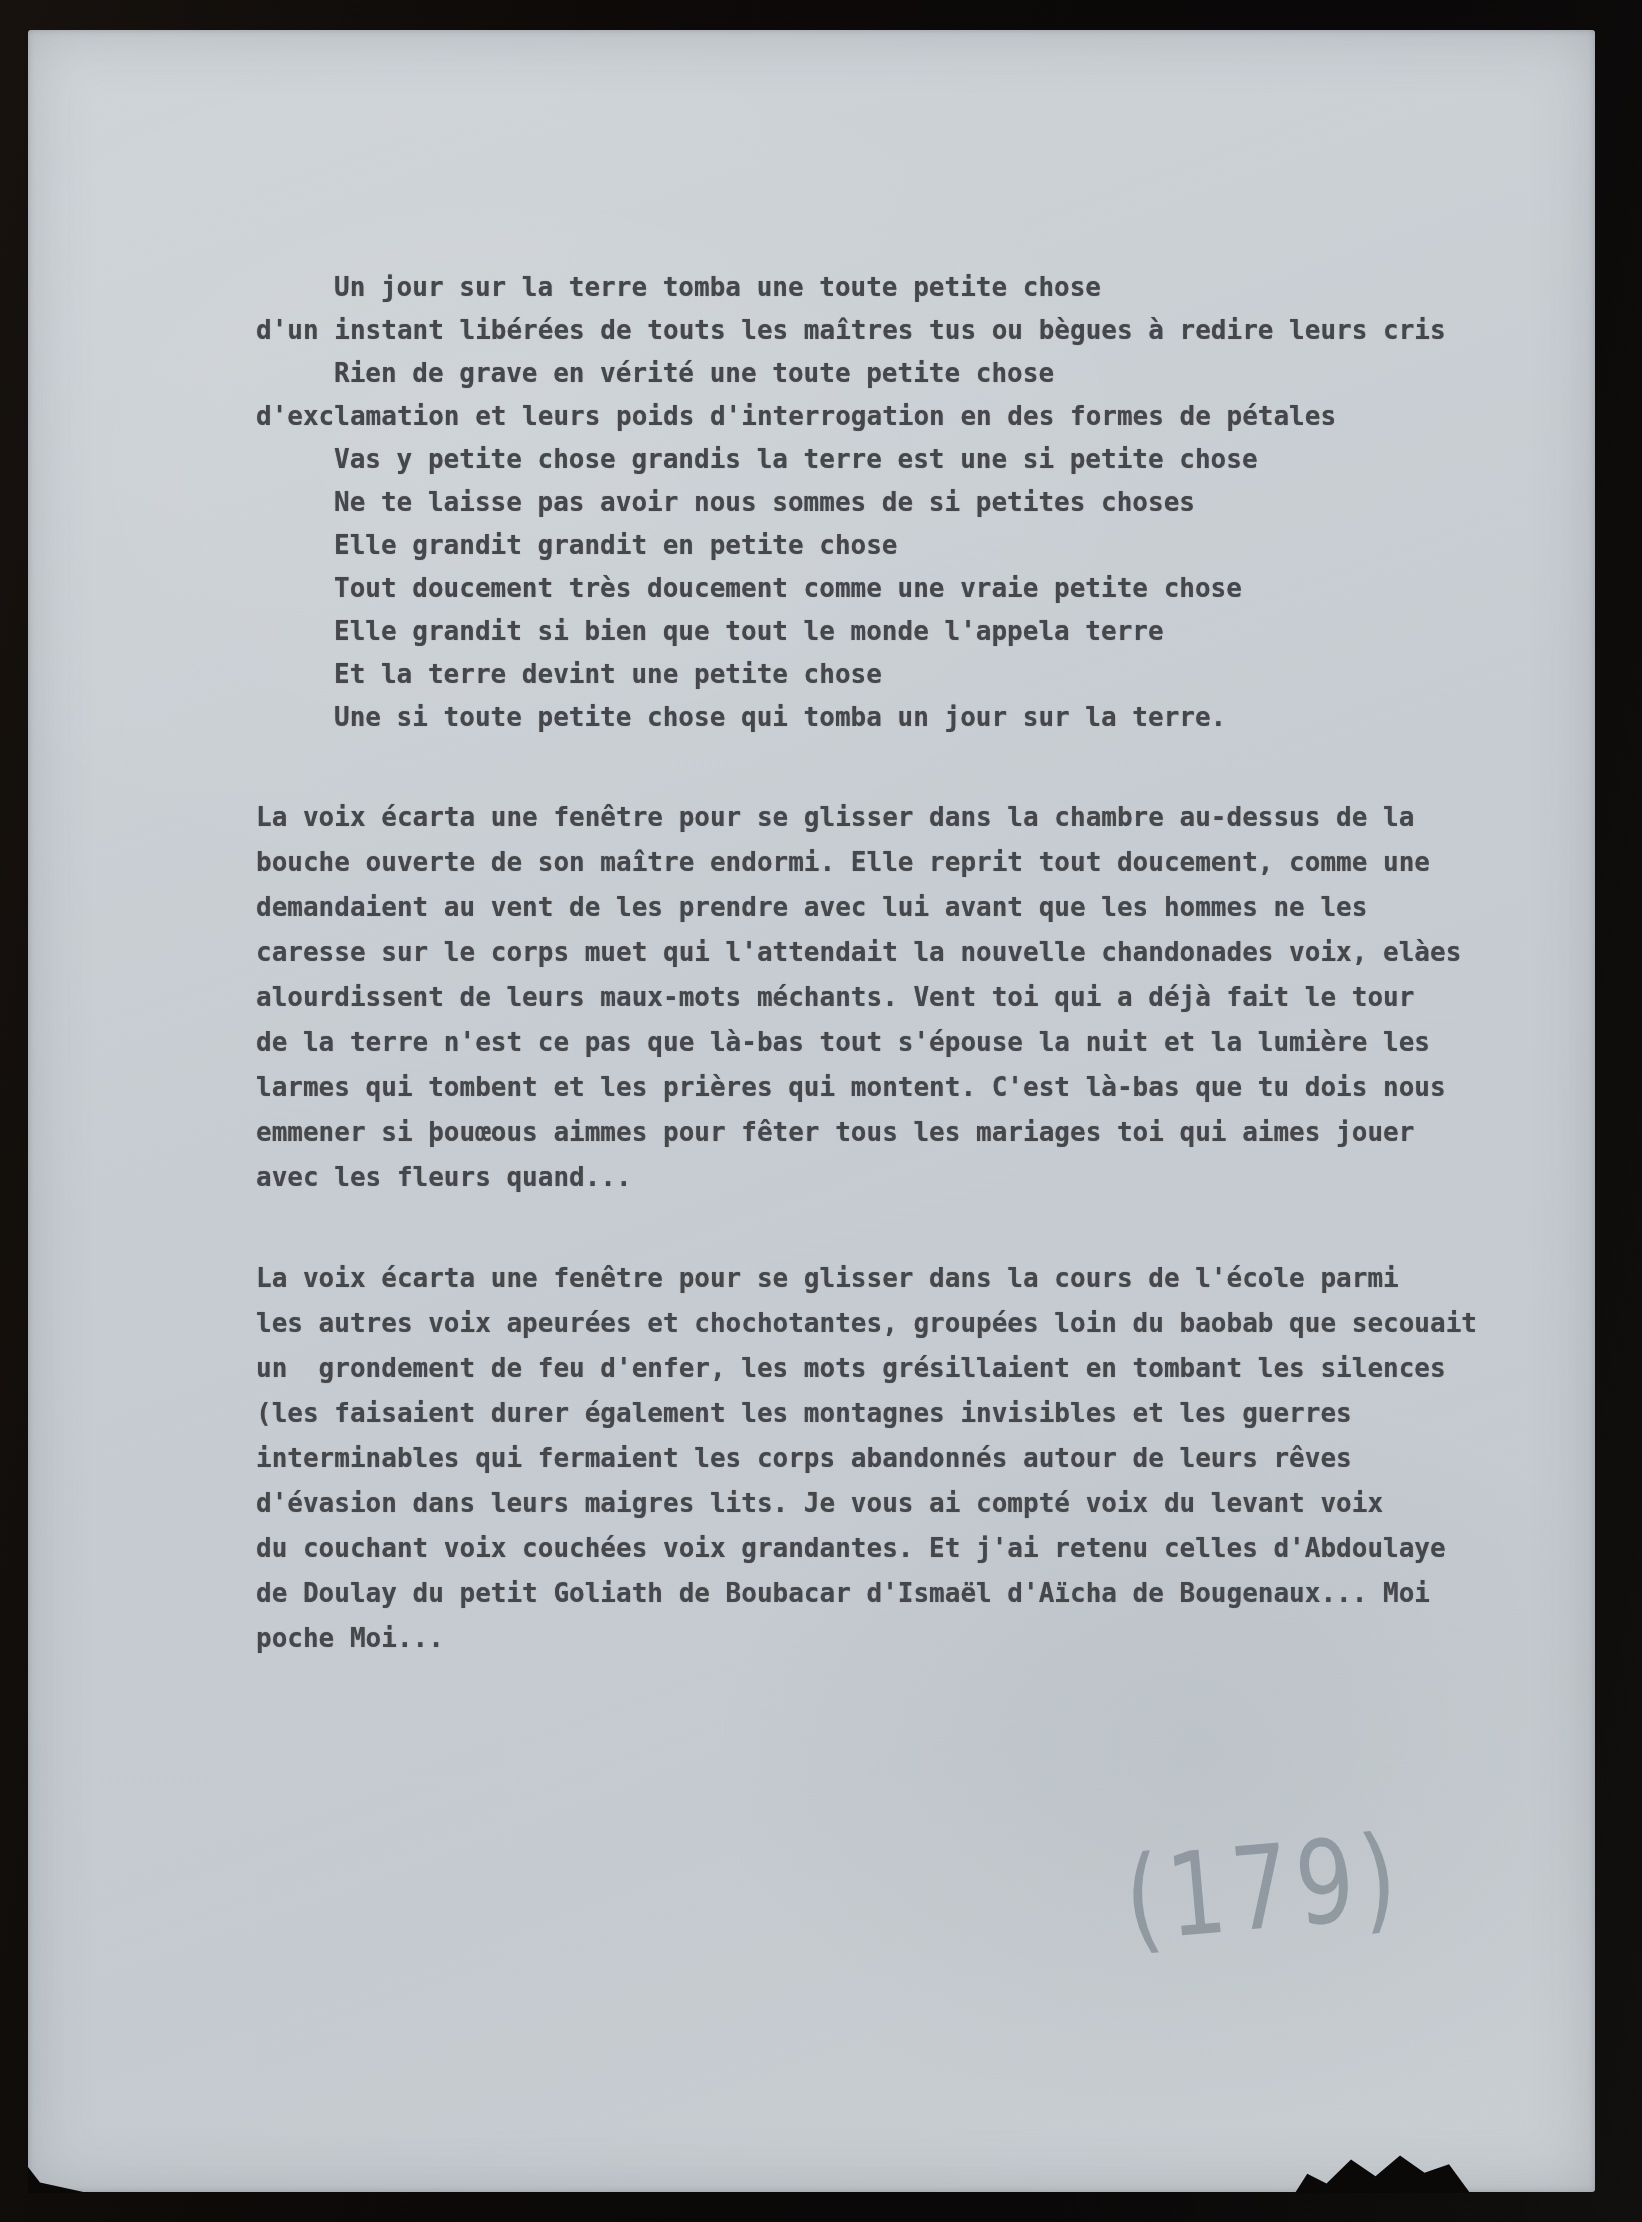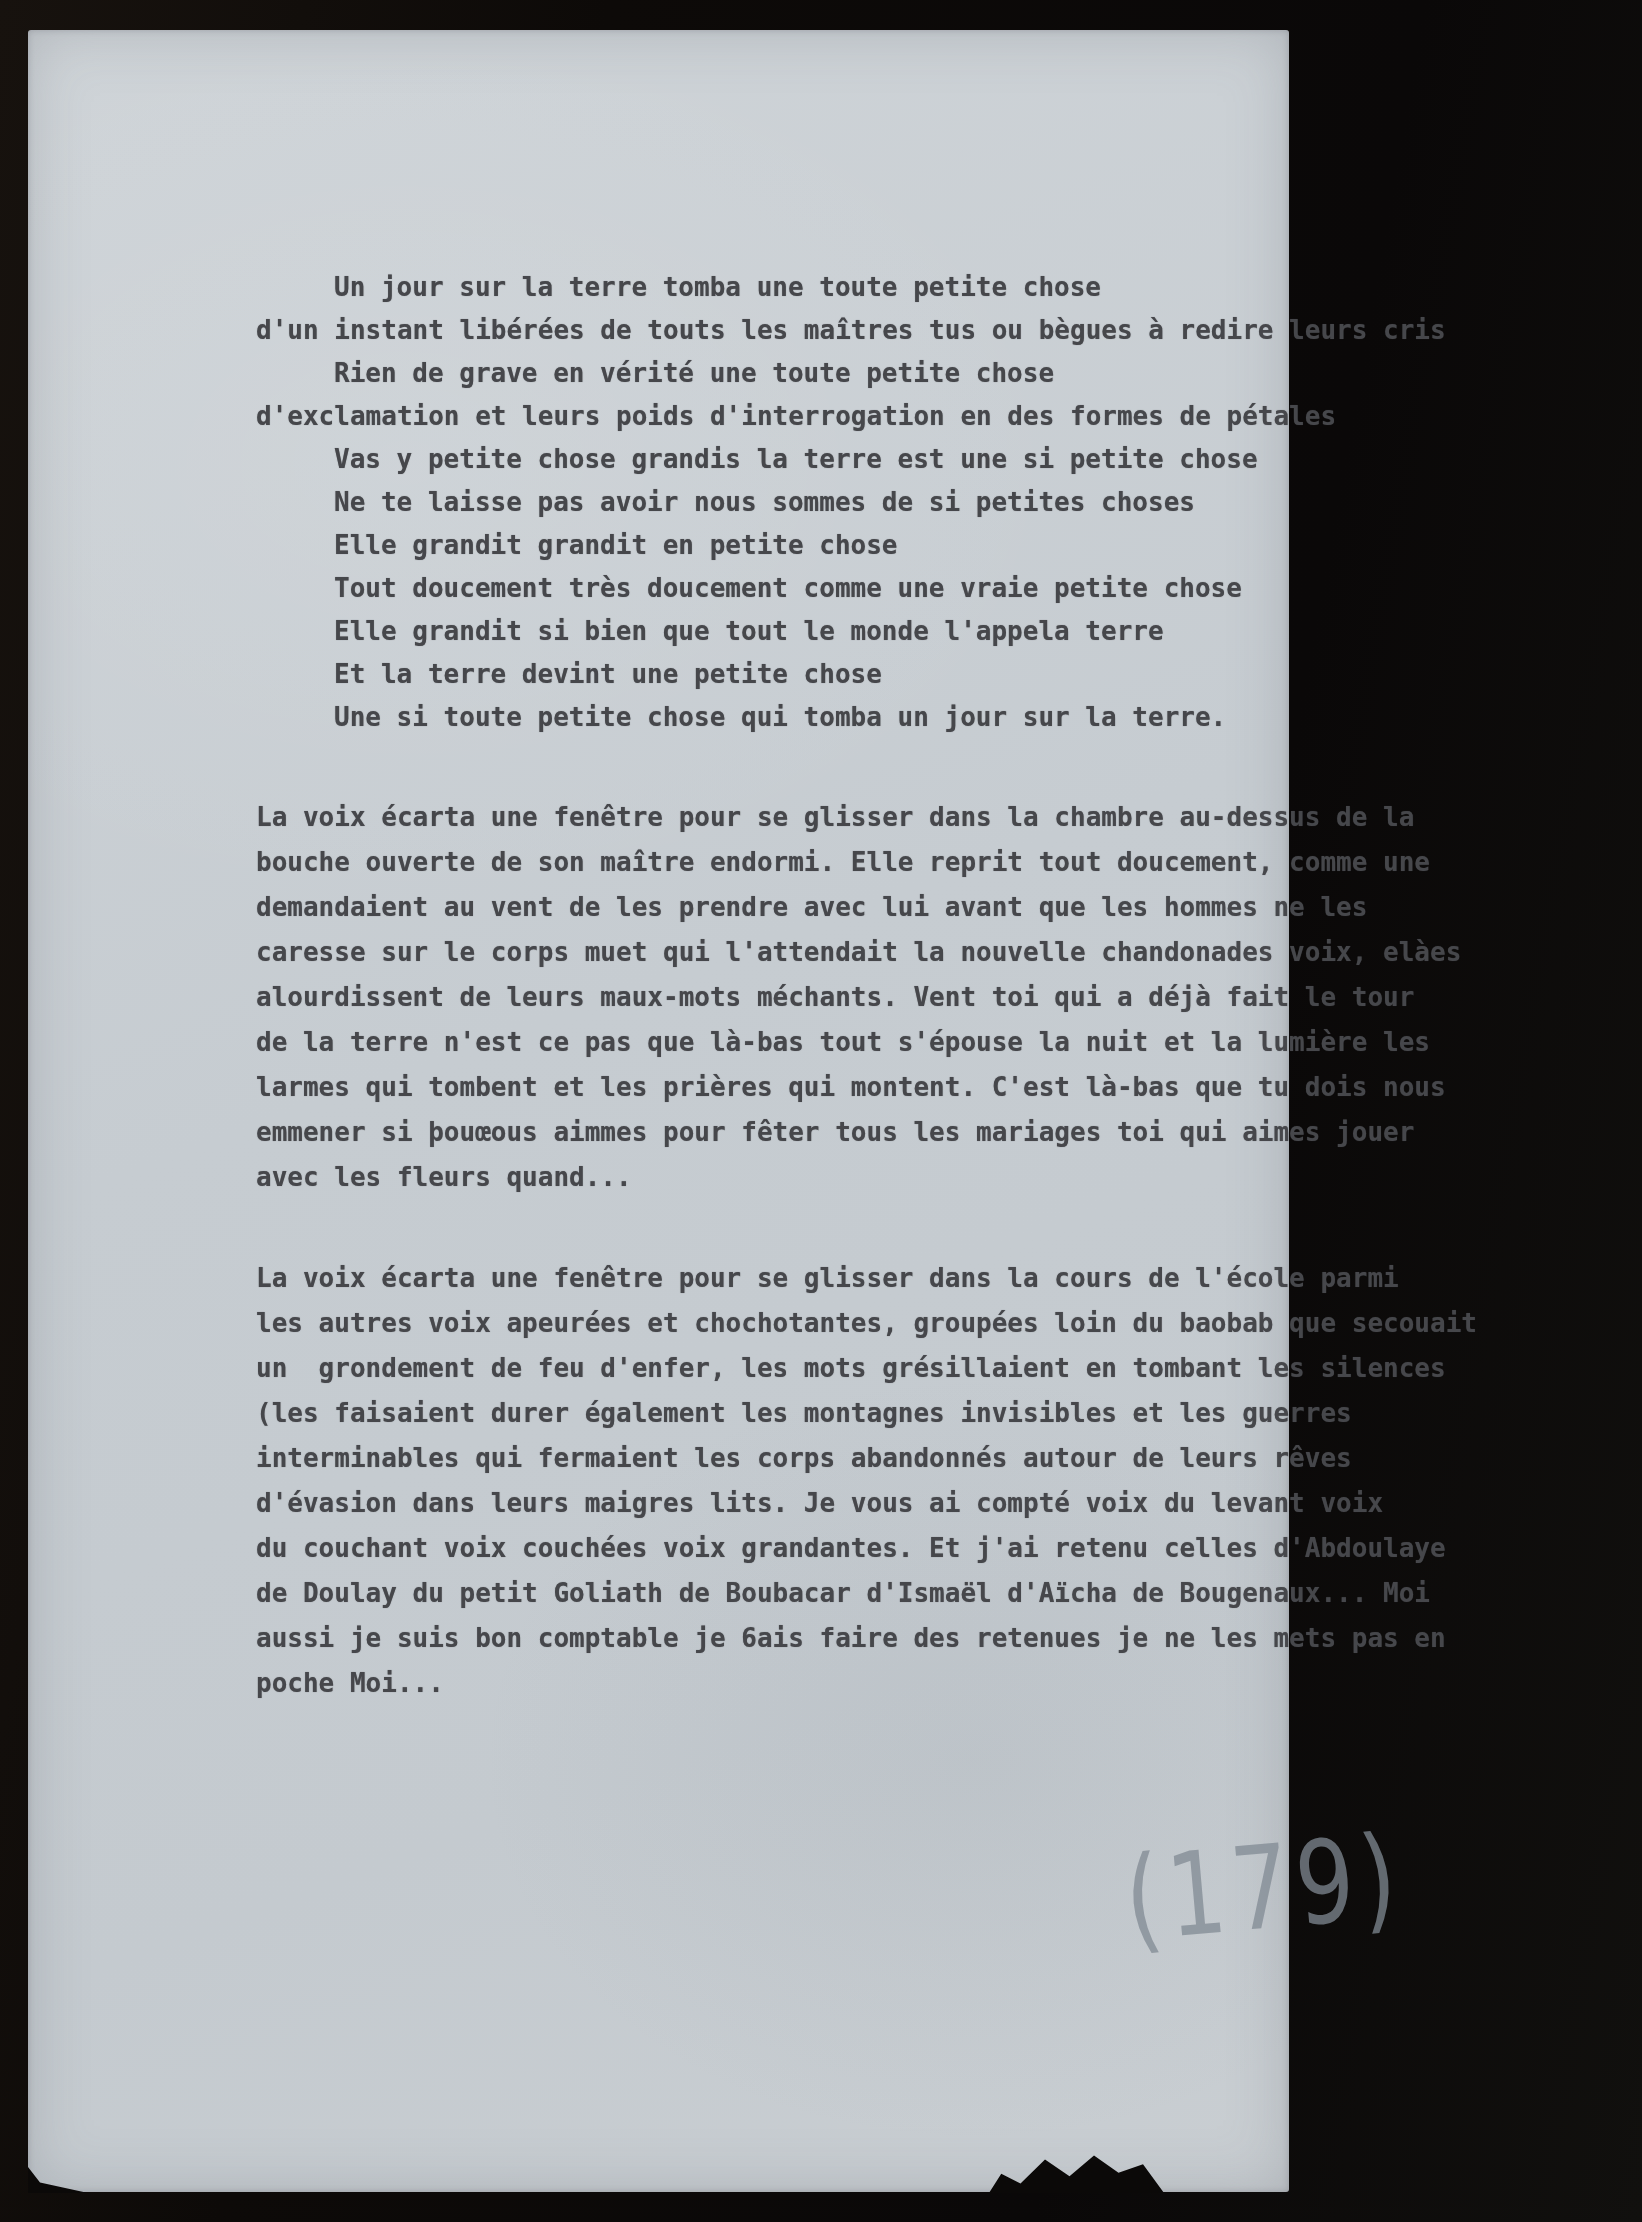--- a/index.html
+++ b/index.html
@@ -2,21 +2,21 @@
 <html><head>
 <meta charset="utf-8">
 <style>
   html,body{margin:0;padding:0;}
   body{
     width:1642px;height:2222px;position:relative;overflow:hidden;
     background:linear-gradient(100deg,#17120e 0%,#0d0a08 30%,#0a0808 70%,#11100e 100%);
     font-family:"DejaVu Sans Mono", monospace;
   }
   .paper{
-    position:absolute;left:28px;top:30px;width:1261px;height:2162px;
+    position:absolute;left:28px;top:30px;width:1567px;height:2162px;
     background:
       radial-gradient(1200px 800px at 30% 20%, rgba(255,255,255,0.07), rgba(255,255,255,0) 60%),
       radial-gradient(900px 700px at 75% 80%, rgba(120,130,140,0.10), rgba(120,130,140,0) 55%),
       linear-gradient(160deg,#cfd4d8 0%,#c6ccd1 45%,#c4cacf 75%,#c9ced2 100%);
     box-shadow:inset 0 0 60px rgba(90,95,105,0.25), inset 0 0 6px rgba(60,60,70,0.25);
     border-radius:3px;
   }
   .tear{
     position:absolute;bottom:-1px;right:125px;width:175px;height:48px;
     background:#0b0908;
@@ -78,21 +78,20 @@
 
     <div class="para">
       <div class="line">La voix écarta une fenêtre pour se glisser dans la cours de l'école parmi</div>
       <div class="line">les autres voix apeurées et chochotantes, groupées loin du baobab que secouait</div>
       <div class="line">un  grondement de feu d'enfer, les mots grésillaient en tombant les silences</div>
       <div class="line">(les faisaient durer également les montagnes invisibles et les guerres</div>
       <div class="line">interminables qui fermaient les corps abandonnés autour de leurs rêves</div>
       <div class="line">d'évasion dans leurs maigres lits. Je vous ai compté voix du levant voix</div>
       <div class="line">du couchant voix couchées voix grandantes. Et j'ai retenu celles d'Abdoulaye</div>
       <div class="line">de Doulay du petit Goliath de Boubacar d'Ismaël d'Aïcha de Bougenaux... Moi</div>
-      <div class="line">aussi je suis bon comptable je 6ais faire des retenues je ne les mets pas en</div>
       <div class="line">poche Moi...</div>
     </div>
 
   </div>
 
   <div class="tear"></div>
   <div class="tear-left"></div>
 </div>
 
 <div class="annotation">(179)</div>

